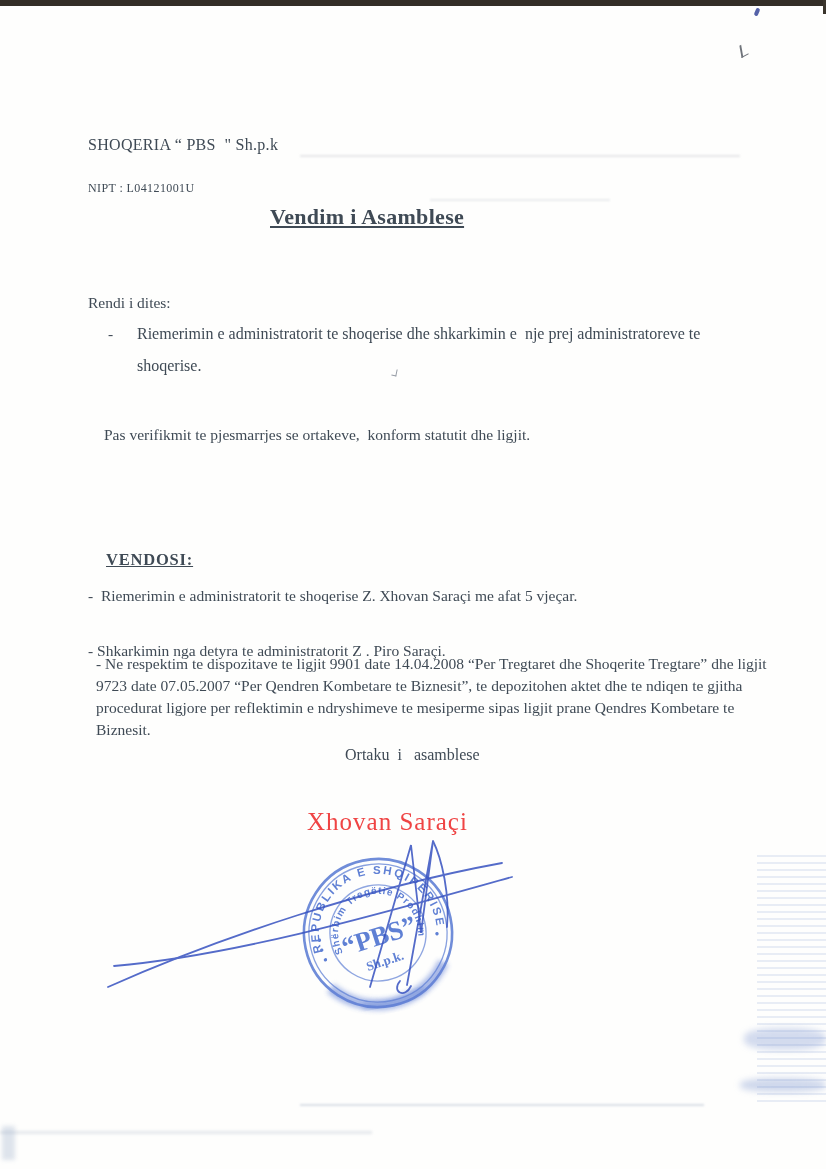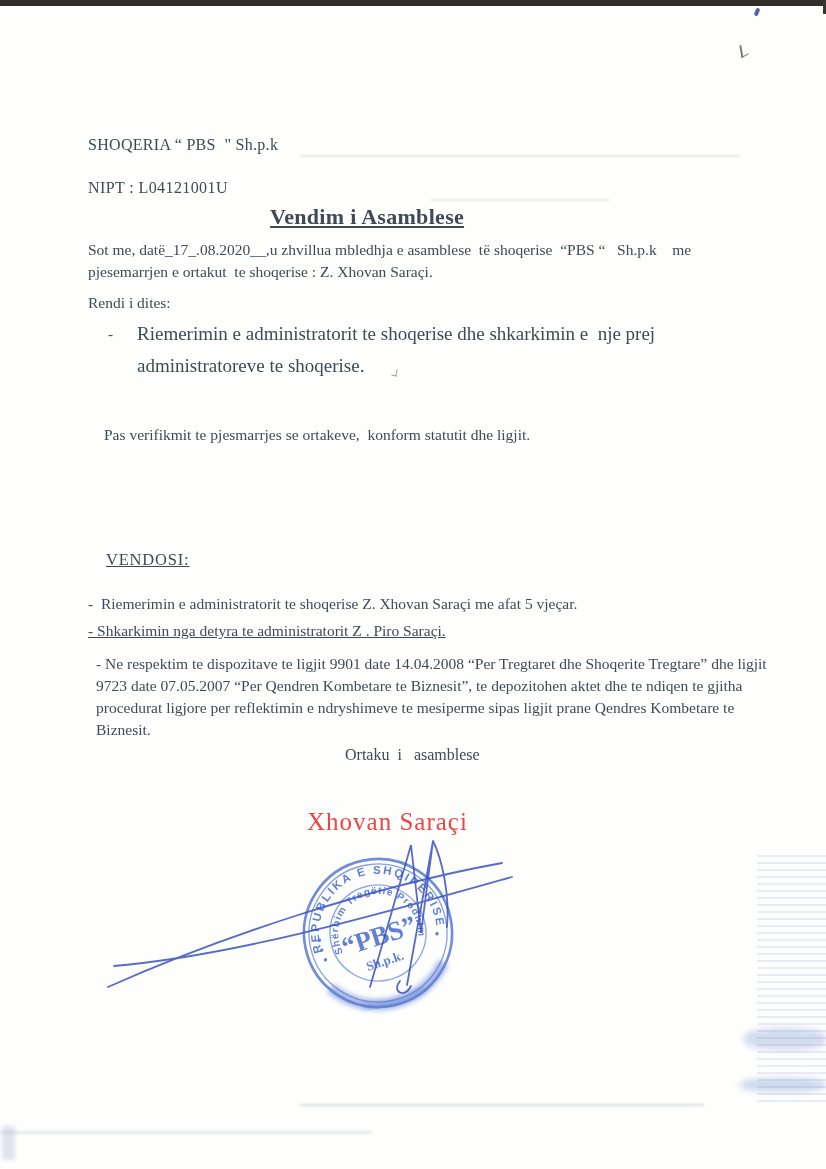--- a/index.html
+++ b/index.html
@@ -7,32 +7,32 @@
     position:relative;
     width:826px;height:1169px;
     background:#fefefdz;
     background:#fefefd;
     overflow:hidden;
     font-family:"Liberation Serif","DejaVu Serif",serif;
     color:#3f4a55;
   }
   .txt{position:absolute;font-size:15.5px;line-height:22px;white-space:pre-wrap;}
   .company{left:88px;top:134px;font-size:16px;letter-spacing:.3px;}
-  .nipt{left:88px;top:177px;font-size:16px;letter-spacing:.4px;}
+  .nipt{left:88px;top:177px;font-size:12px;letter-spacing:.4px;}
   .title{left:270px;top:206px;font-size:22px;font-weight:bold;text-decoration:underline;letter-spacing:.3px;}
   .para-meeting{left:88px;top:239px;width:662px;}
   .agenda-label{left:88px;top:292px;}
   .agenda-row{position:absolute;left:108px;top:318px;width:650px;display:flex;}
   .agenda-dash{flex:0 0 10px;margin-right:19px;font-size:15.5px;line-height:32px;}
-  .agenda-text{font-size:19px;line-height:32px;width:625px;white-space:pre-wrap;}
+  .agenda-text{font-size:16px;line-height:32px;width:625px;white-space:pre-wrap;}
   .para-verif{left:104px;top:424px;width:690px;}
   .para-legal{left:88px;top:474px;width:674px;}
-  .vendosi{left:106px;top:549px;font-size:16.5px;font-weight:normal;text-decoration:underline;letter-spacing:.8px;}
-  .decision-0{left:88px;top:585px;width:700px;margin-top:8px;}
-  .decision-1{left:88px;top:620px;width:700px;text-decoration:underline;}
+  .vendosi{left:106px;top:549px;font-size:16.5px;font-weight:bold;text-decoration:underline;letter-spacing:.8px;}
+  .decision-0{left:88px;top:585px;width:700px;}
+  .decision-1{left:88px;top:640px;width:700px;}
   .decision-2{left:96px;top:653px;width:694px;line-height:22px;}
   .closing-role{left:345px;top:744px;font-size:16px;}
   .signatory{left:307px;top:811px;font-size:25px;letter-spacing:1px;color:#ef4444;}
   
   .topbar{position:absolute;left:0;top:0;width:826px;height:6px;background:#332e27;}
   .topbar-nub{position:absolute;right:0;top:0;width:3px;height:14px;background:#3a352c;}
   .speck-blue{position:absolute;left:755px;top:8px;width:4px;height:8px;background:#5562a8;border-radius:2px;transform:rotate(24deg);}
   .speck-comma{position:absolute;left:740px;top:44px;width:6px;height:11px;border-left:2px solid #4d525b;border-bottom:1px solid #4d525b;transform:rotate(-28deg) skewX(-18deg);opacity:.8;}
   .speck-tiny{position:absolute;left:392px;top:369px;width:4px;height:6px;border-right:1.5px solid #6a7380;border-bottom:1px solid #6a7380;transform:rotate(12deg);opacity:.7;}
   .faint-line-hdr1{position:absolute;left:300px;top:155px;width:440px;height:2px;background:rgba(185,190,198,.35);filter:blur(1px);}
@@ -62,21 +62,20 @@
   <div class="edge-streaks"></div>
   <div class="edge-smudge-1"></div>
   <div class="edge-smudge-2"></div>
   <div class="faint-line-bot1"></div>
   <div class="faint-line-bot2"></div>
   <div class="corner-mark"></div>
 
   <div class="txt company">SHOQERIA “ PBS  " Sh.p.k</div>
   <div class="txt nipt">NIPT : L04121001U</div>
   <div class="txt title">Vendim i Asamblese</div>
-  <div class="txt para-meeting">Sot me, datë_17_.08.2020__,u zhvillua mbledhja e asamblese  të shoqerise  “PBS “   Sh.p.k    me pjesemarrjen e ortakut  te shoqerise : Z. Xhovan Saraçi.</div>
   <div class="txt agenda-label">Rendi i dites:</div>
 
   <div class="agenda-row">
     <span class="agenda-dash">-</span>
     <span class="agenda-text">Riemerimin e administratorit te shoqerise dhe shkarkimin e  nje prej administratoreve te shoqerise.</span>
   </div>
 
   <div class="txt para-verif">Pas verifikmit te pjesmarrjes se ortakeve,  konform statutit dhe ligjit.</div>
   <div class="txt vendosi">VENDOSI:</div>
   <div class="txt decision-0">-  Riemerimin e administratorit te shoqerise Z. Xhovan Saraçi me afat 5 vjeçar.</div>

